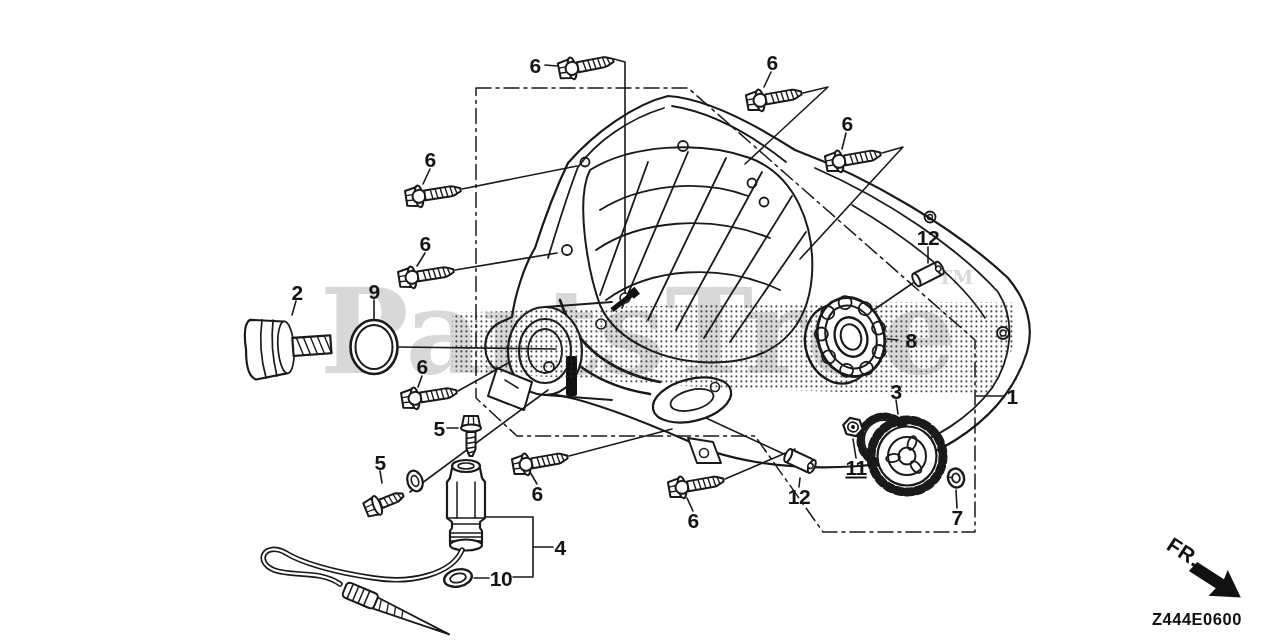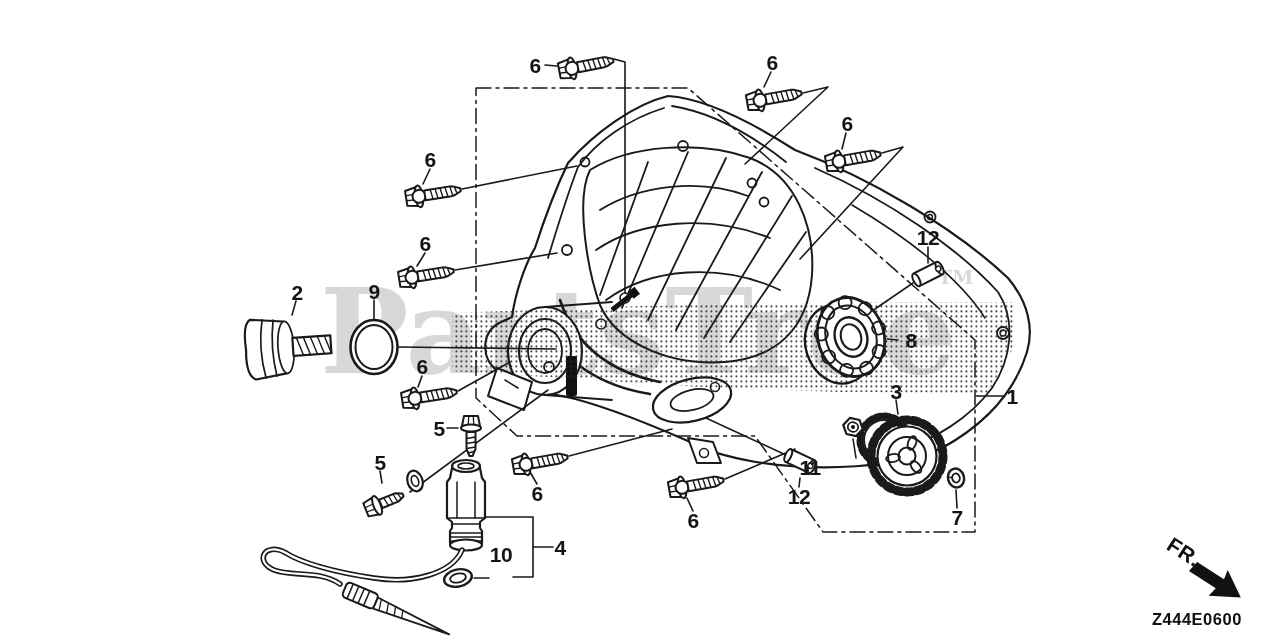--- a/index.html
+++ b/index.html
@@ -277,21 +277,21 @@
       <div class="callout" style="left: 425px; top: 243px;">6</div>
       <div class="callout" style="left: 422px; top: 366px;">6</div>
       <div class="callout" style="left: 537px; top: 493px;">6</div>
       <div class="callout" style="left: 693px; top: 520px;">6</div>
       <div class="callout" style="left: 297px; top: 292px;">2</div>
       <div class="callout" style="left: 374px; top: 291px;">9</div>
       <div class="callout" style="left: 928px; top: 237px;">12</div>
       <div class="callout" style="left: 911px; top: 340px;">8</div>
       <div class="callout" style="left: 1012px; top: 396px;">1</div>
       <div class="callout" style="left: 896px; top: 391px;">3</div>
-      <div class="callout" style="left: 810px; top: 467px;">11</div>
+      <div class="callout" style="left: 856px; top: 467px; text-decoration: underline;">11</div>
       <div class="callout" style="left: 957px; top: 517px;">7</div>
       <div class="callout" style="left: 799px; top: 496px;">12</div>
       <div class="callout" style="left: 439px; top: 428px;">5</div>
       <div class="callout" style="left: 380px; top: 462px;">5</div>
       <div class="callout" style="left: 560px; top: 547px;">4</div>
-      <div class="callout" style="left: 501px; top: 554px;">10</div>
+      <div class="callout" style="left: 501px; top: 578px;">10</div>
     </div>
 </div>
 
 </body></html>

